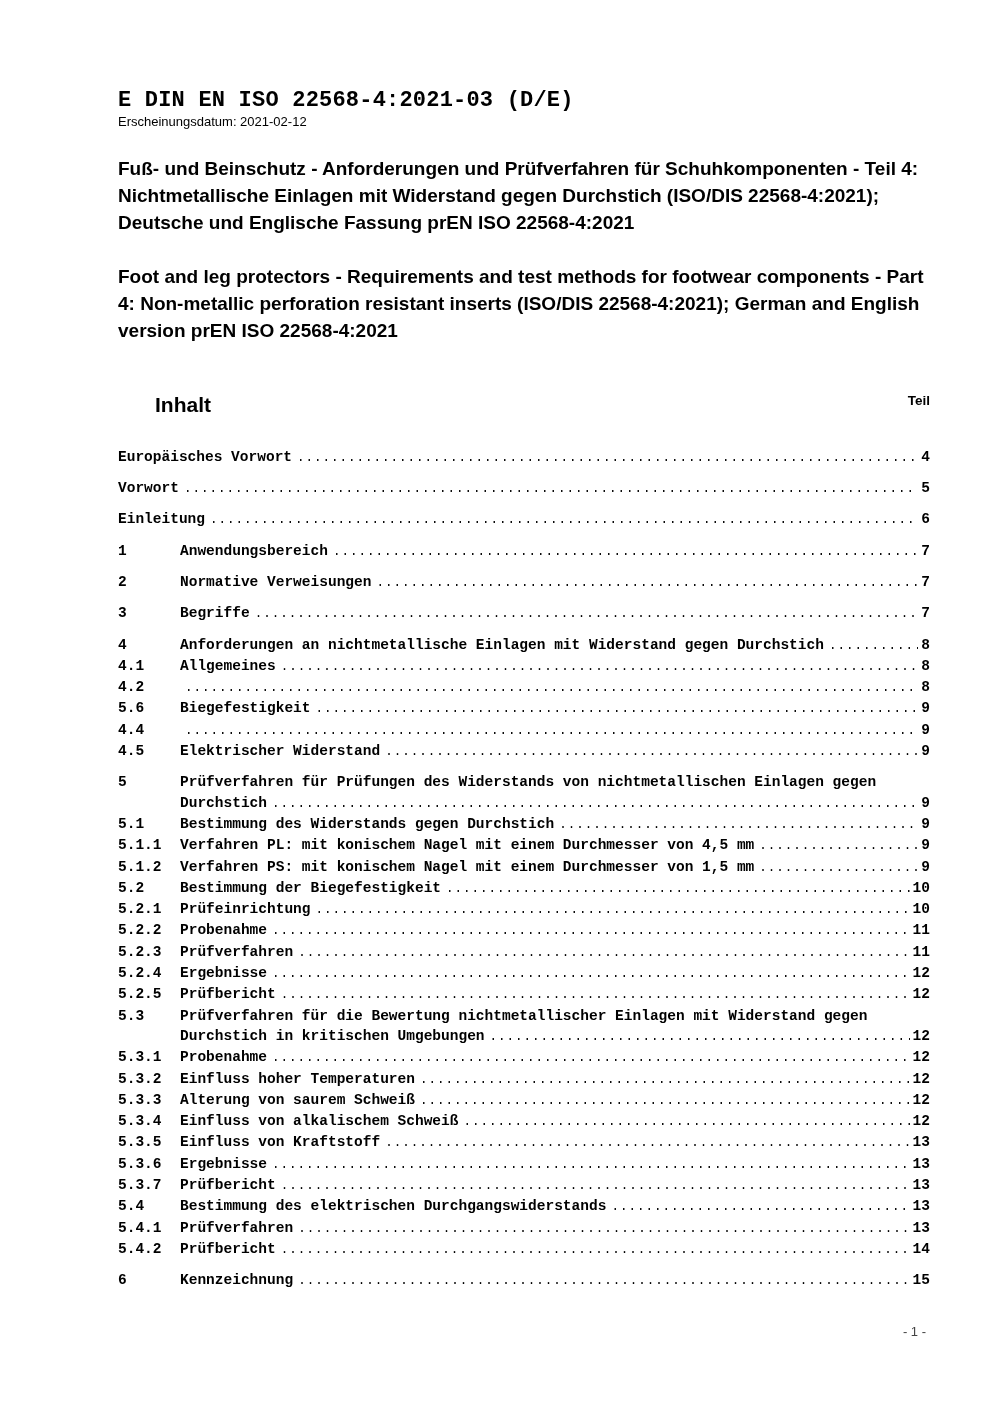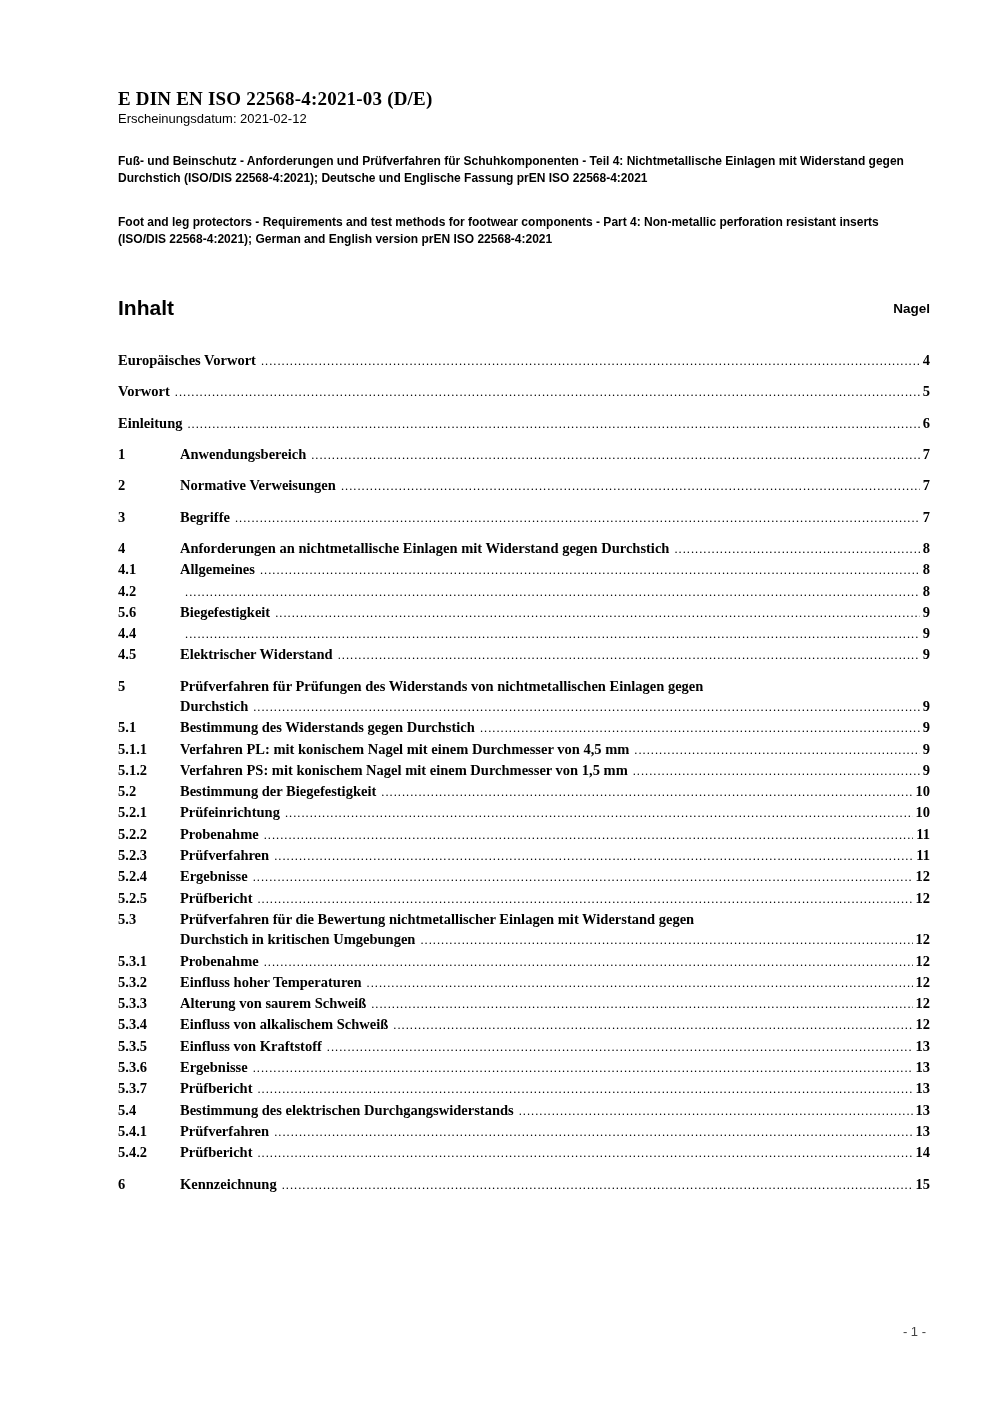--- a/index.html
+++ b/index.html
@@ -13,52 +13,53 @@
     font-family: "Liberation Sans", sans-serif;
   }
   .page { position: absolute; inset: 0; background: #fff; }
   .content {
     position: absolute;
     left: 118px;
     width: 812px;
     top: 88px;
   }
   .doc-id {
-    font-size: 19px;
+    font-size: 22px;
     font-weight: bold;
     letter-spacing: 0.2px;
-    font-family: Liberation Serif, serif;
+    font-family: Liberation Mono, monospace;
   }
   .release-date {
     font-size: 13px;
     margin-top: 1px;
   }
   .doc-title {
-    font-size: 12px;
+    font-size: 19px;
     font-weight: bold;
     line-height: 1.42;
     margin-top: 27px;
   }
   .toc-head {
     display: flex;
     justify-content: space-between;
-    align-items: center;
+    align-items: flex-start;
     margin-top: 48px;
+    margin-left: 37px;
   }
   .toc-head .inhalt {
     font-size: 21px;
     font-weight: bold;
   }
   .toc-head .seite {
     font-size: 13.5px;
     font-weight: bold;
   }
   .toc {
     margin-top: 30px;
-    font-family: Liberation Serif, serif;
+    font-family: Liberation Mono, monospace;
     font-weight: bold;
     font-size: 14.5px;
   }
   .toc-line {
     display: flex;
     align-items: baseline;
     line-height: 20.3px;
   }
   .toc-line.space { margin-top: 10px; }
   .toc-line.cont { padding-left: 62px; }
@@ -95,21 +96,21 @@
 
     <header>
       <h1 class="doc-id">E DIN EN ISO 22568-4:2021-03 (D/E)</h1>
       <div class="release-date">Erscheinungsdatum: 2021-02-12</div>
       <p class="doc-title">Fuß- und Beinschutz - Anforderungen und Prüfverfahren für Schuhkomponenten - Teil 4: Nichtmetallische Einlagen mit Widerstand gegen Durchstich (ISO/DIS 22568-4:2021); Deutsche und Englische Fassung prEN ISO 22568-4:2021</p>
       <p class="doc-title">Foot and leg protectors - Requirements and test methods for footwear components - Part 4: Non-metallic perforation resistant inserts (ISO/DIS 22568-4:2021); German and English version prEN ISO 22568-4:2021</p>
     </header>
 
     <div class="toc-head">
       <h2 class="inhalt">Inhalt</h2>
-      <span class="seite">Nagel</span>
+      <span class="seite">Teil</span>
     </div>
 
     <nav class="toc">
         <div class="toc-line space">
           <span class="toc-text">Europäisches Vorwort</span>
           <span class="toc-leader">............................................................................................................................................................................................................................................................................................................</span>
           <span class="toc-page">4</span>
         </div>
         <div class="toc-line space">
           <span class="toc-text">Vorwort</span>

